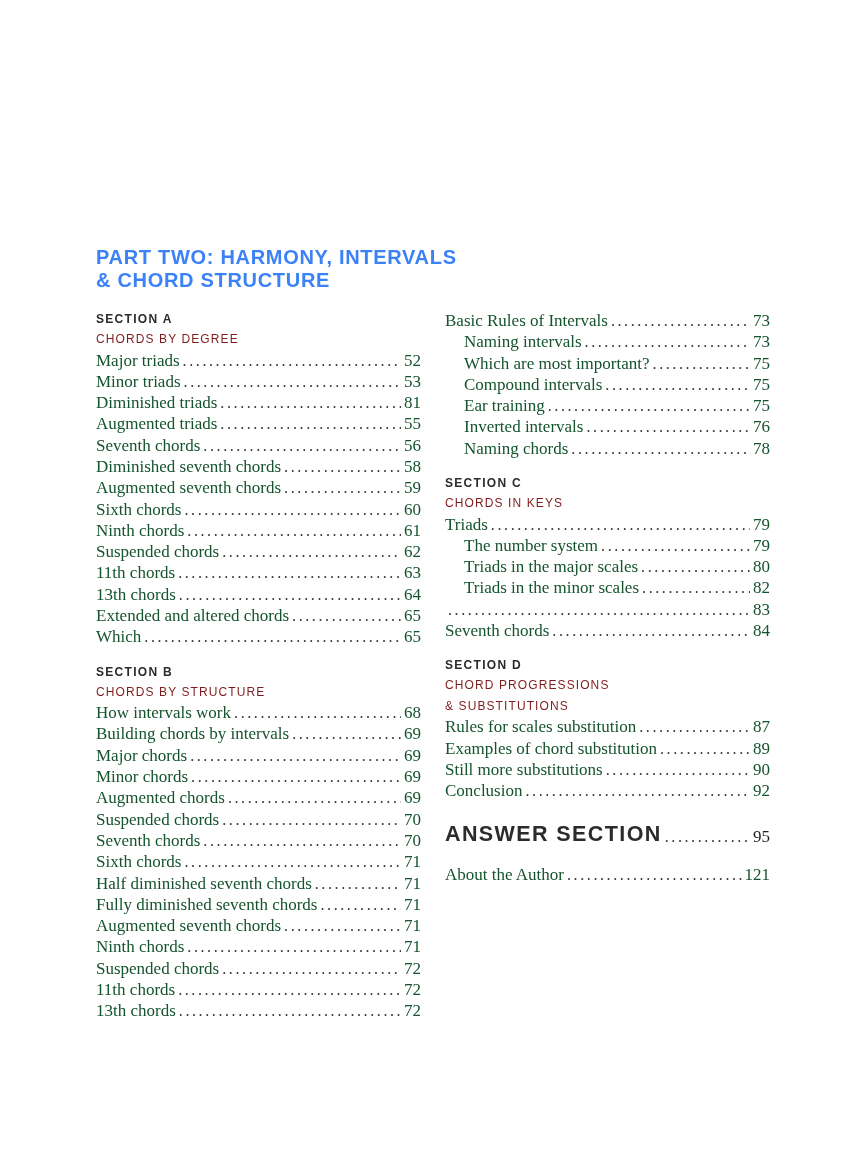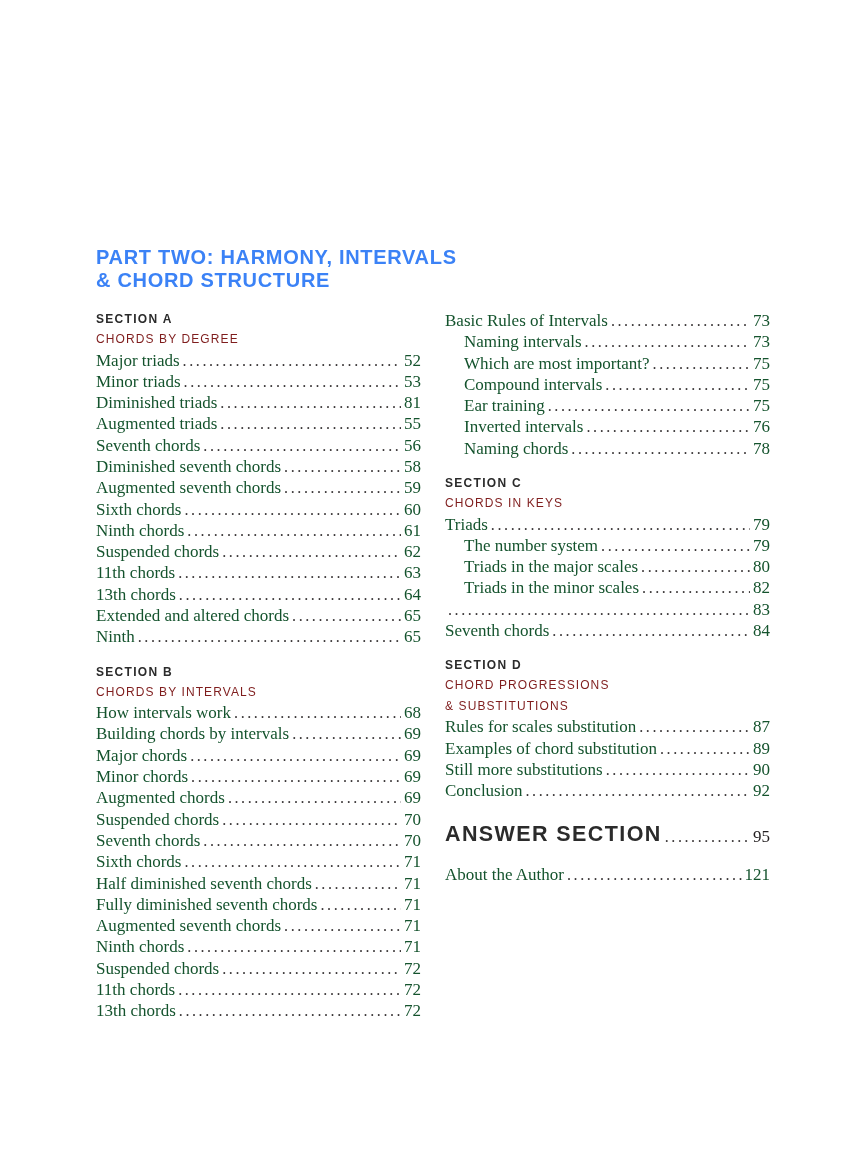--- a/index.html
+++ b/index.html
@@ -164,28 +164,28 @@
               <span class="label">13th chords</span>
               <span class="dots"></span>
               <span class="pagenum">64</span>
             </div>
             <div class="toc-row">
               <span class="label">Extended and altered chords</span>
               <span class="dots"></span>
               <span class="pagenum">65</span>
             </div>
             <div class="toc-row">
-              <span class="label">Ninth</span>
+              <span class="label">Which</span>
               <span class="dots"></span>
               <span class="pagenum">65</span>
             </div>
           </div>
           <div class="block block-section">
             <div class="section-heading">SECTION B</div>
-            <div class="section-sub">CHORDS BY INTERVALS</div>
+            <div class="section-sub">CHORDS BY STRUCTURE</div>
             <div class="toc-row">
               <span class="label">How intervals work</span>
               <span class="dots"></span>
               <span class="pagenum">68</span>
             </div>
             <div class="toc-row">
               <span class="label">Building chords by intervals</span>
               <span class="dots"></span>
               <span class="pagenum">69</span>
             </div>

